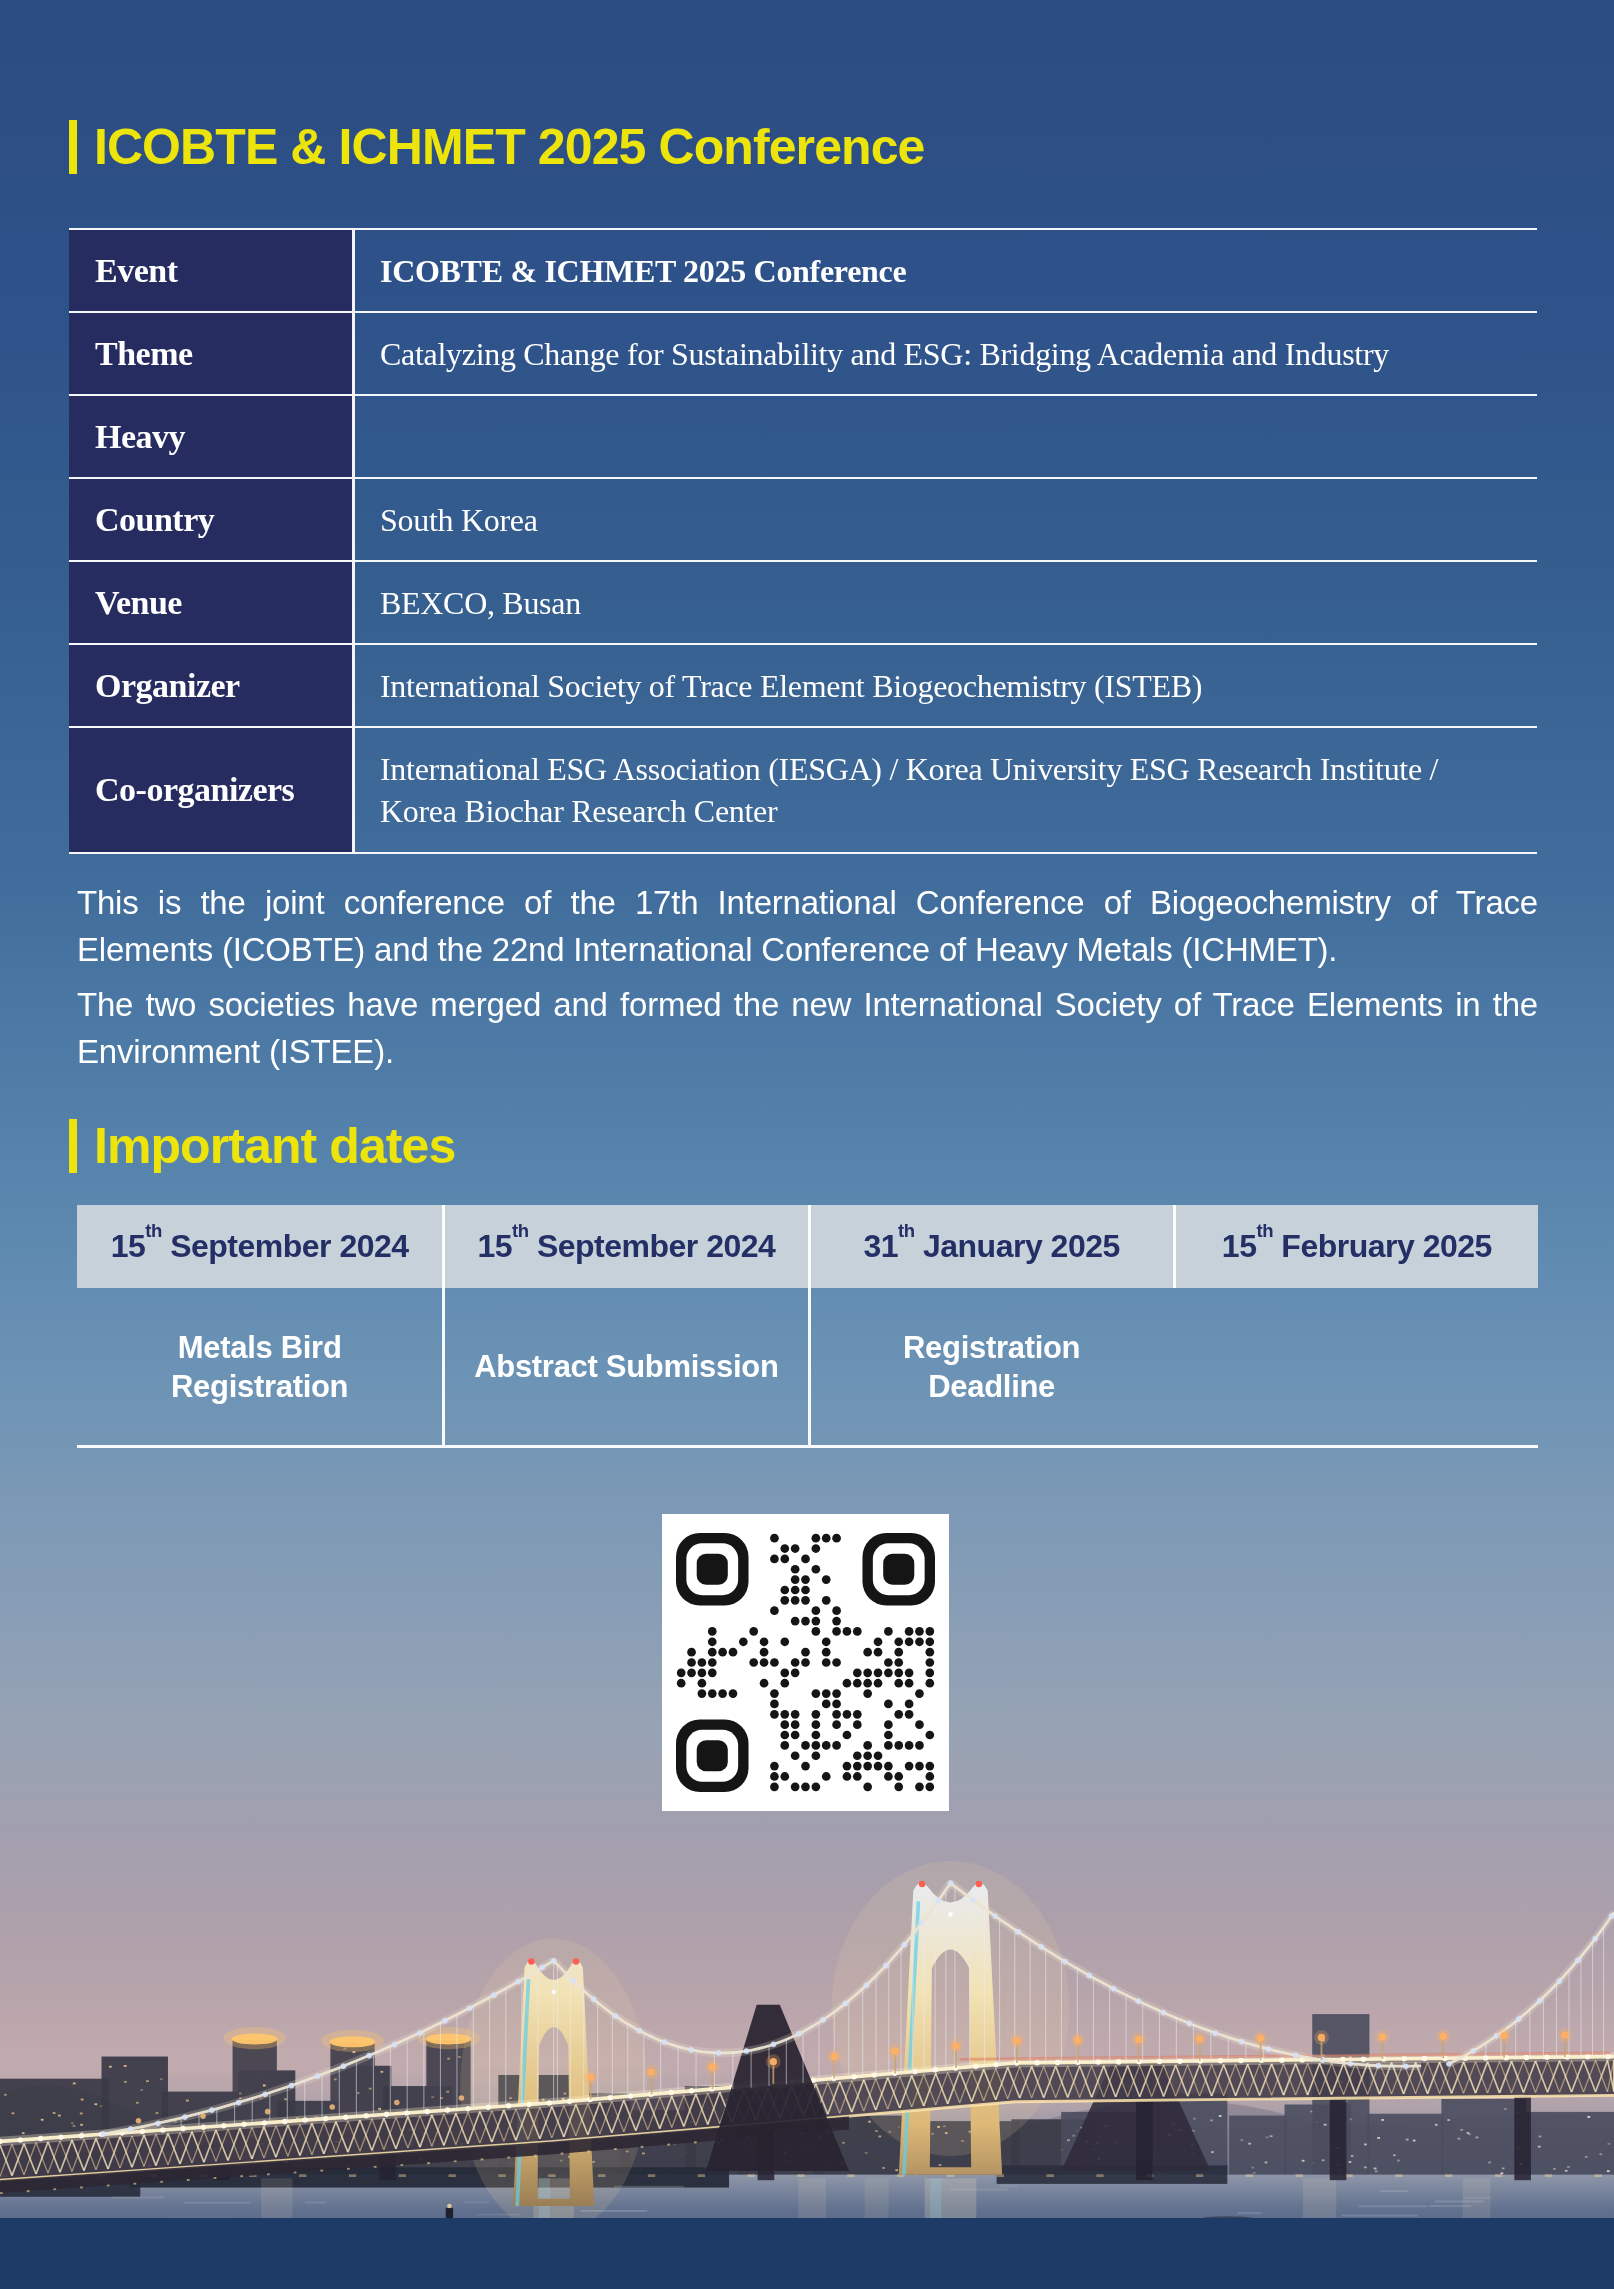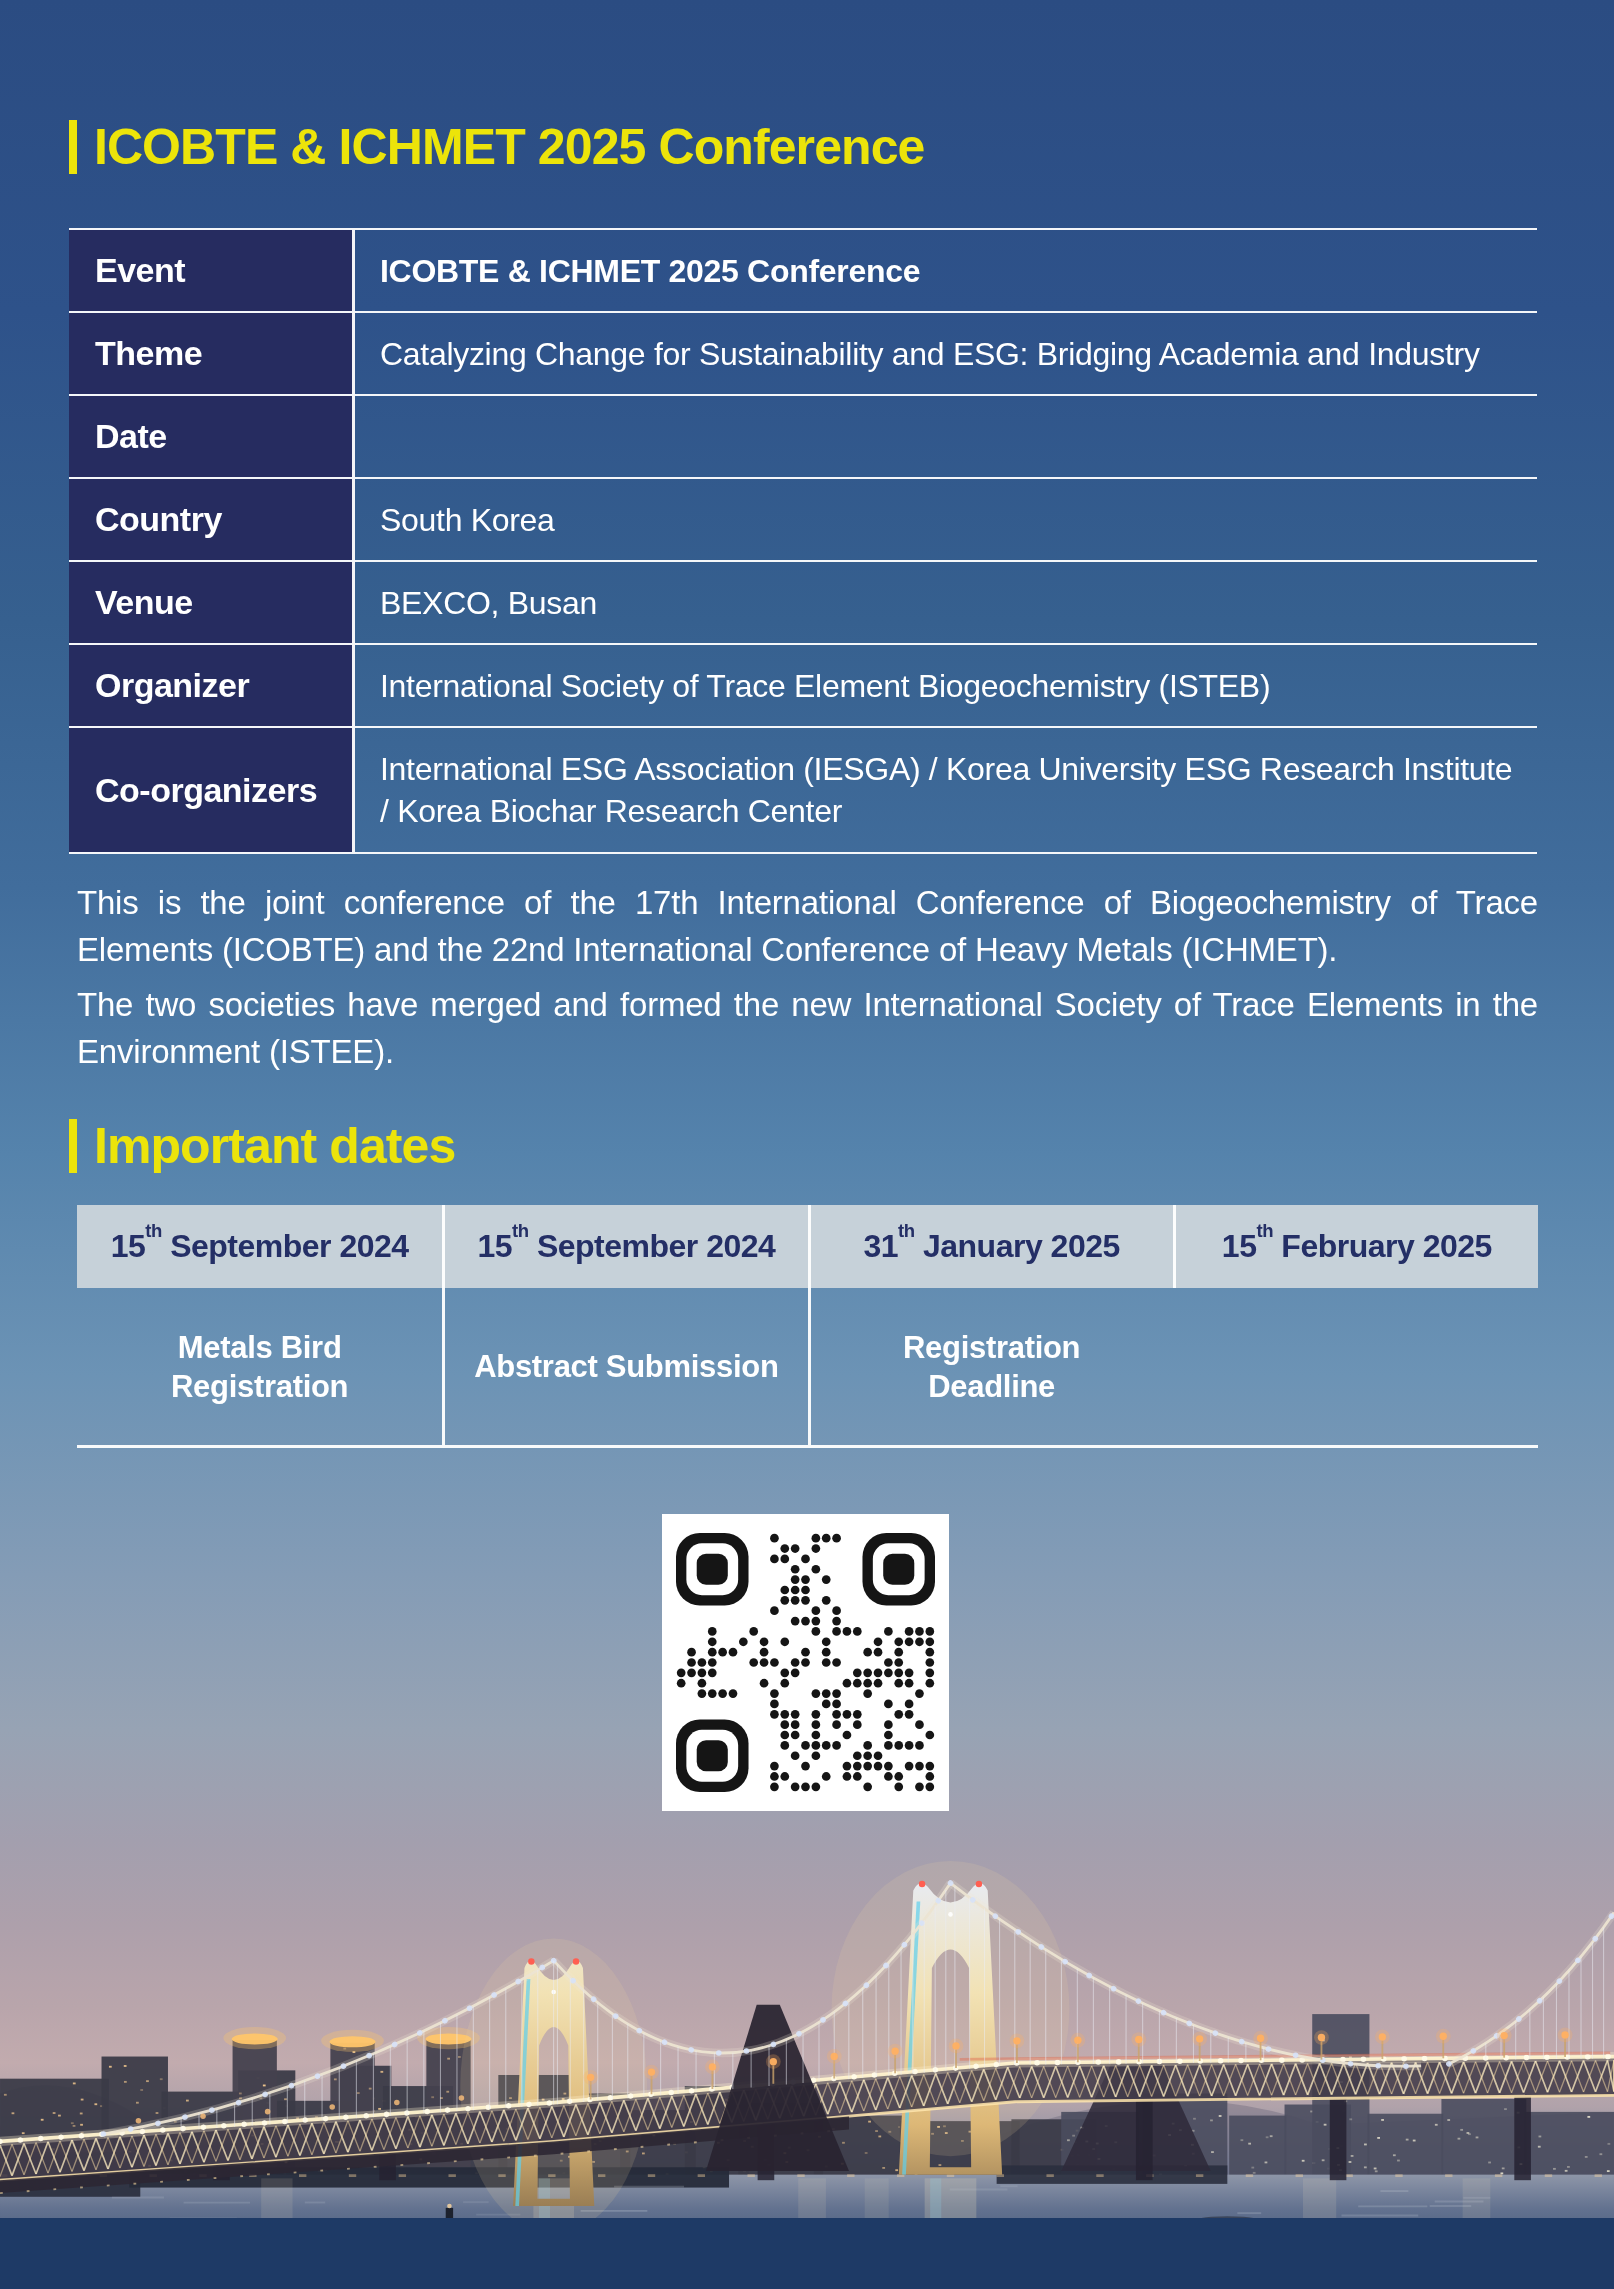--- a/index.html
+++ b/index.html
@@ -12,21 +12,21 @@
       #a39fae 83%, #aea0ab 87%, #b9a5ab 90.5%, #c2abae 93%,
       #b0a2aa 95%, #7c87a0 97.5%, #4a5c80 100%);
   }
   .sec-title{position:absolute;left:69px;display:flex;align-items:center;gap:16.6px;
     color:#ece40a;font-weight:700;font-size:50px;letter-spacing:-0.9px;white-space:nowrap;}
   .bar{width:8.3px;height:54px;background:#ece40a;flex:0 0 auto;}
   #title1{top:118px}
   #title2{top:1117px}
 
   .info-table{position:absolute;left:69px;top:228px;width:1468px;z-index:2;
-    border-top:2.8px solid rgba(255,255,255,.95);border-bottom:2.8px solid rgba(255,255,255,.95);}
+    border-top:2.8px solid rgba(255,255,255,.95);border-bottom:2.8px solid rgba(255,255,255,.95);font-family:Liberation Serif, serif;}
   .irow{display:grid;grid-template-columns:286px 1fr;border-bottom:2.8px solid rgba(255,255,255,.95);min-height:81px;}
   .irow:last-child{border-bottom:0;min-height:124px;}
   .ilabel{background:#262c60;border-right:3.7px solid rgba(255,255,255,.95);
     display:flex;align-items:center;padding:7.4px 9.2px 7.4px 26px;
     font-weight:700;font-size:34px;letter-spacing:-0.5px;}
   .ival{display:flex;align-items:center;padding:9.2px 22px 9.2px 25px;
     font-size:32px;font-weight:400;line-height:42px;letter-spacing:-0.3px;}
   .ival.bold{font-weight:700;}
   sup{font-size:58%;position:relative;top:-0.45em;line-height:0;}
 
@@ -993,21 +993,21 @@
   <div class="info-table">
     <div class="irow">
       <div class="ilabel">Event</div>
       <div class="ival bold">ICOBTE &amp; ICHMET 2025 Conference</div>
     </div>
     <div class="irow">
       <div class="ilabel">Theme</div>
       <div class="ival">Catalyzing Change for Sustainability and ESG: Bridging Academia and Industry</div>
     </div>
     <div class="irow">
-      <div class="ilabel">Date</div>
+      <div class="ilabel">Heavy</div>
     </div>
     <div class="irow">
       <div class="ilabel">Country</div>
       <div class="ival">South Korea</div>
     </div>
     <div class="irow">
       <div class="ilabel">Venue</div>
       <div class="ival">BEXCO, Busan</div>
     </div>
     <div class="irow">

